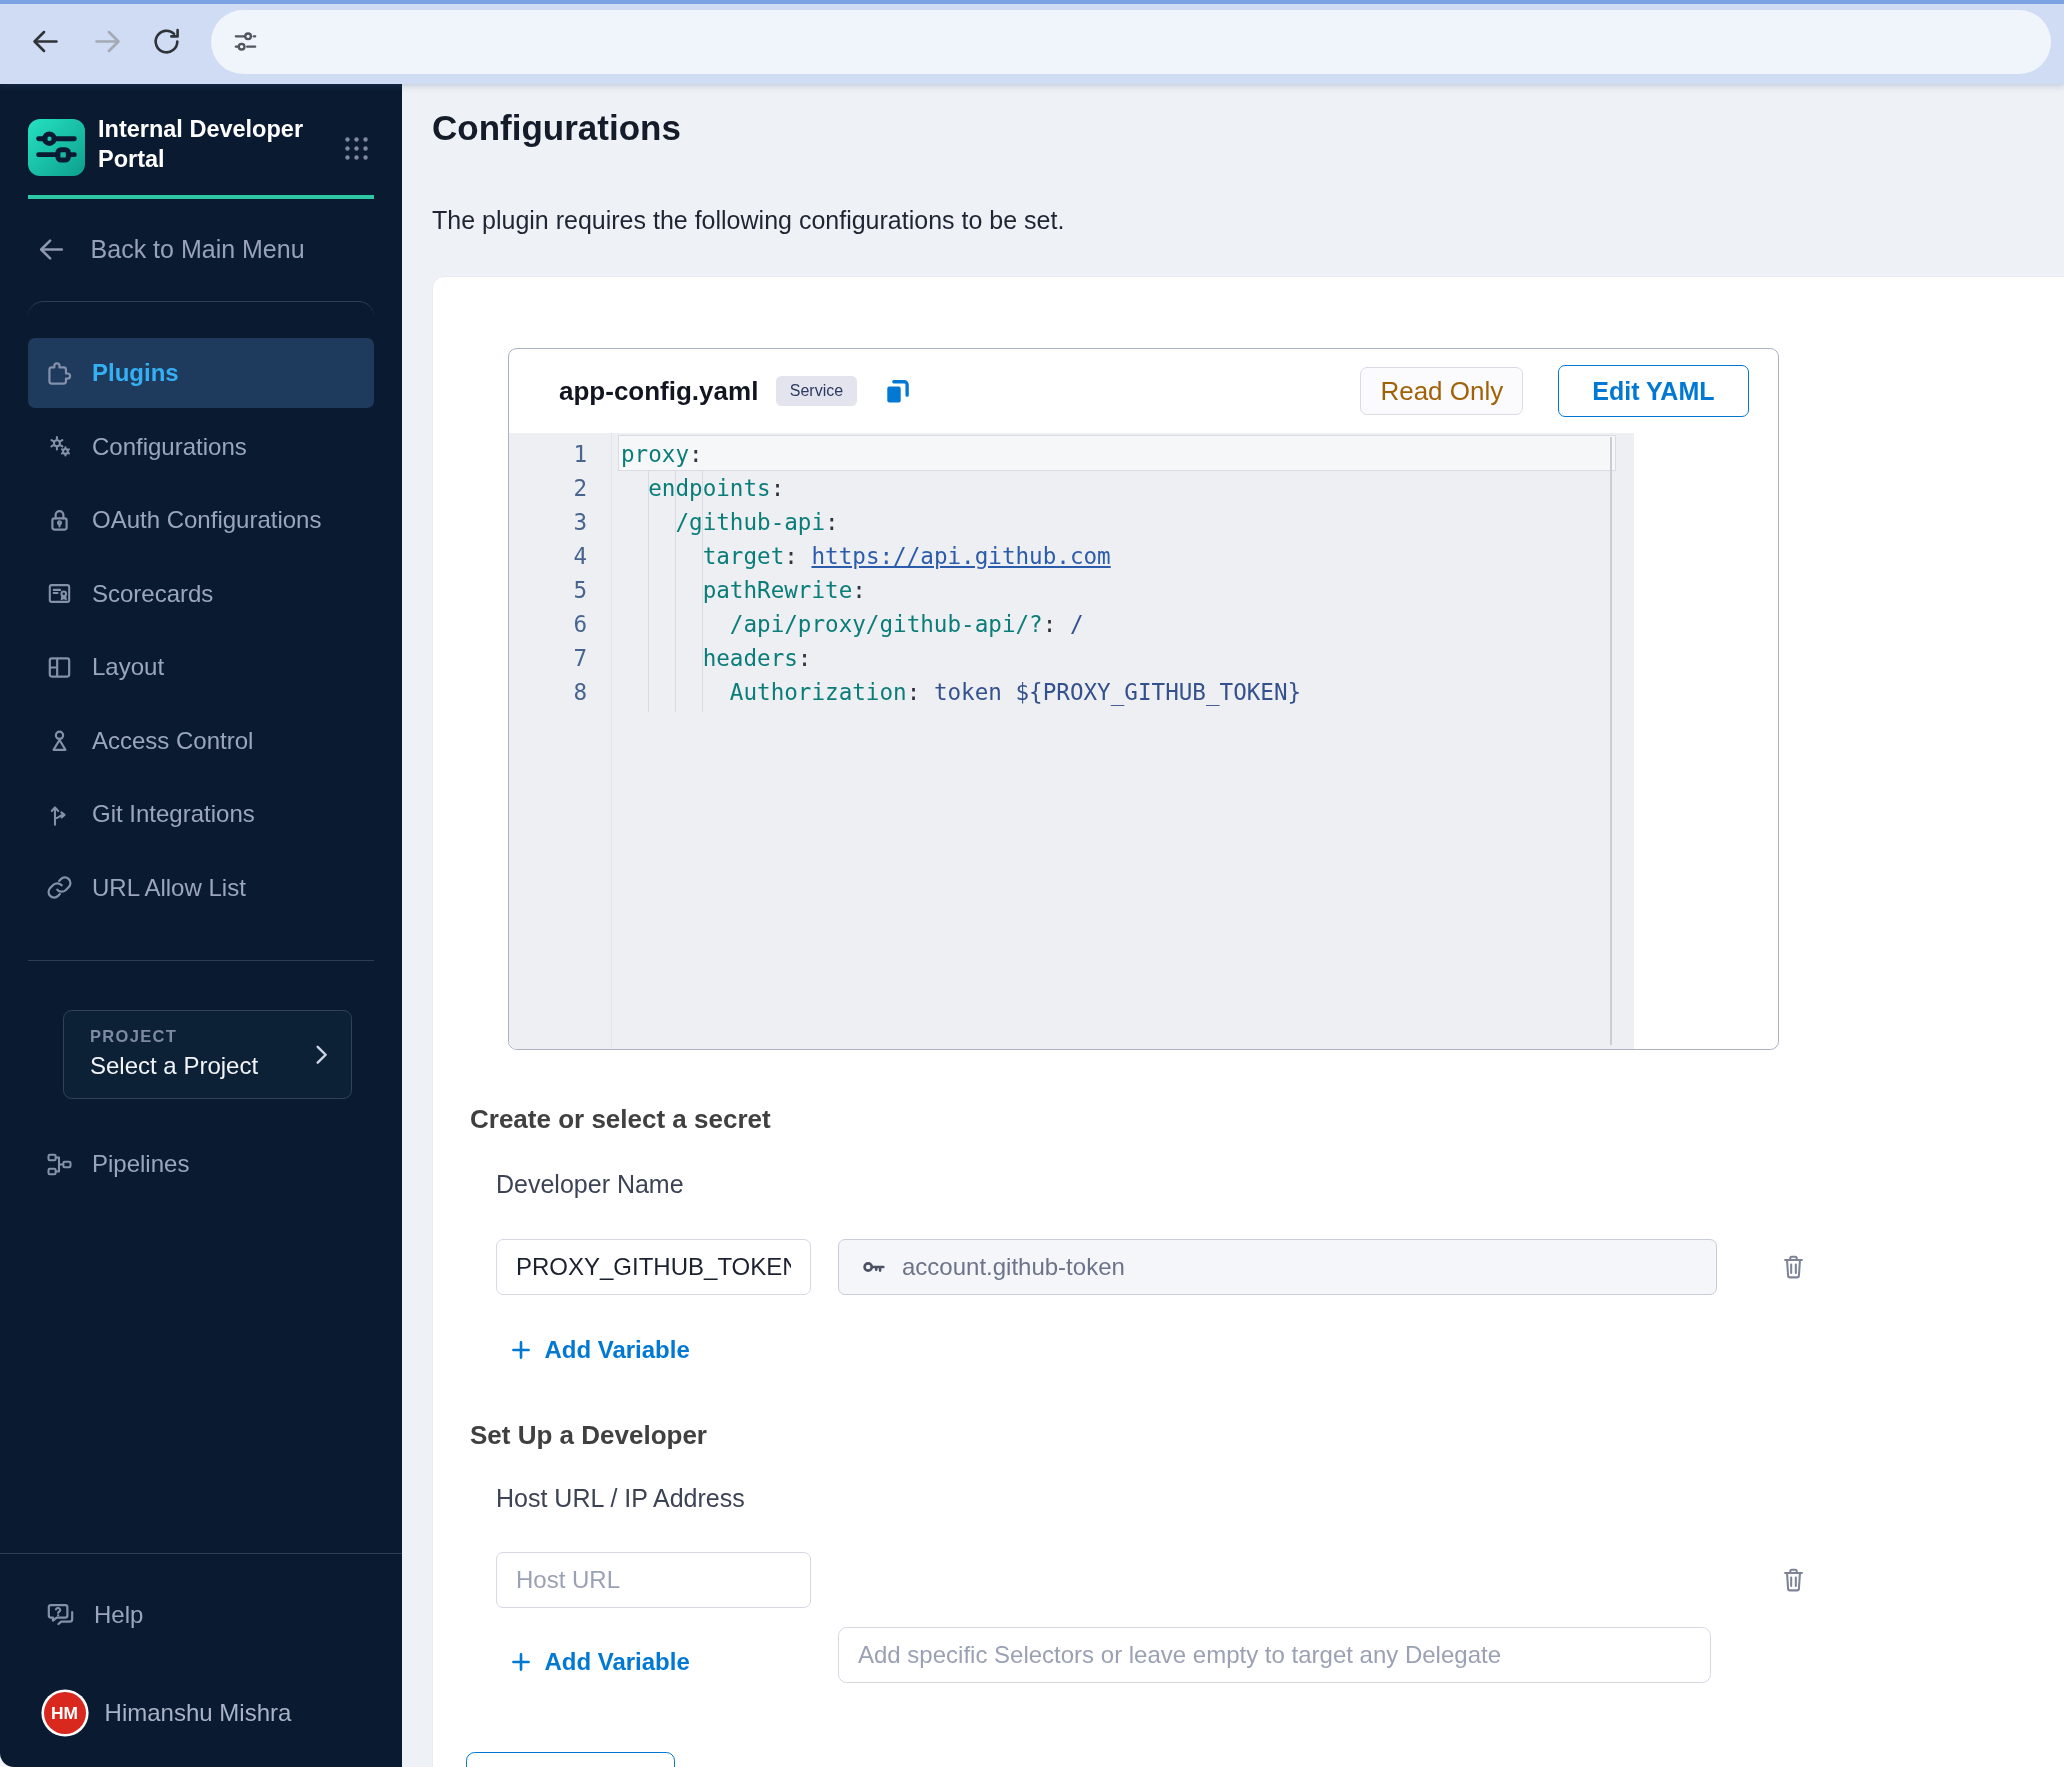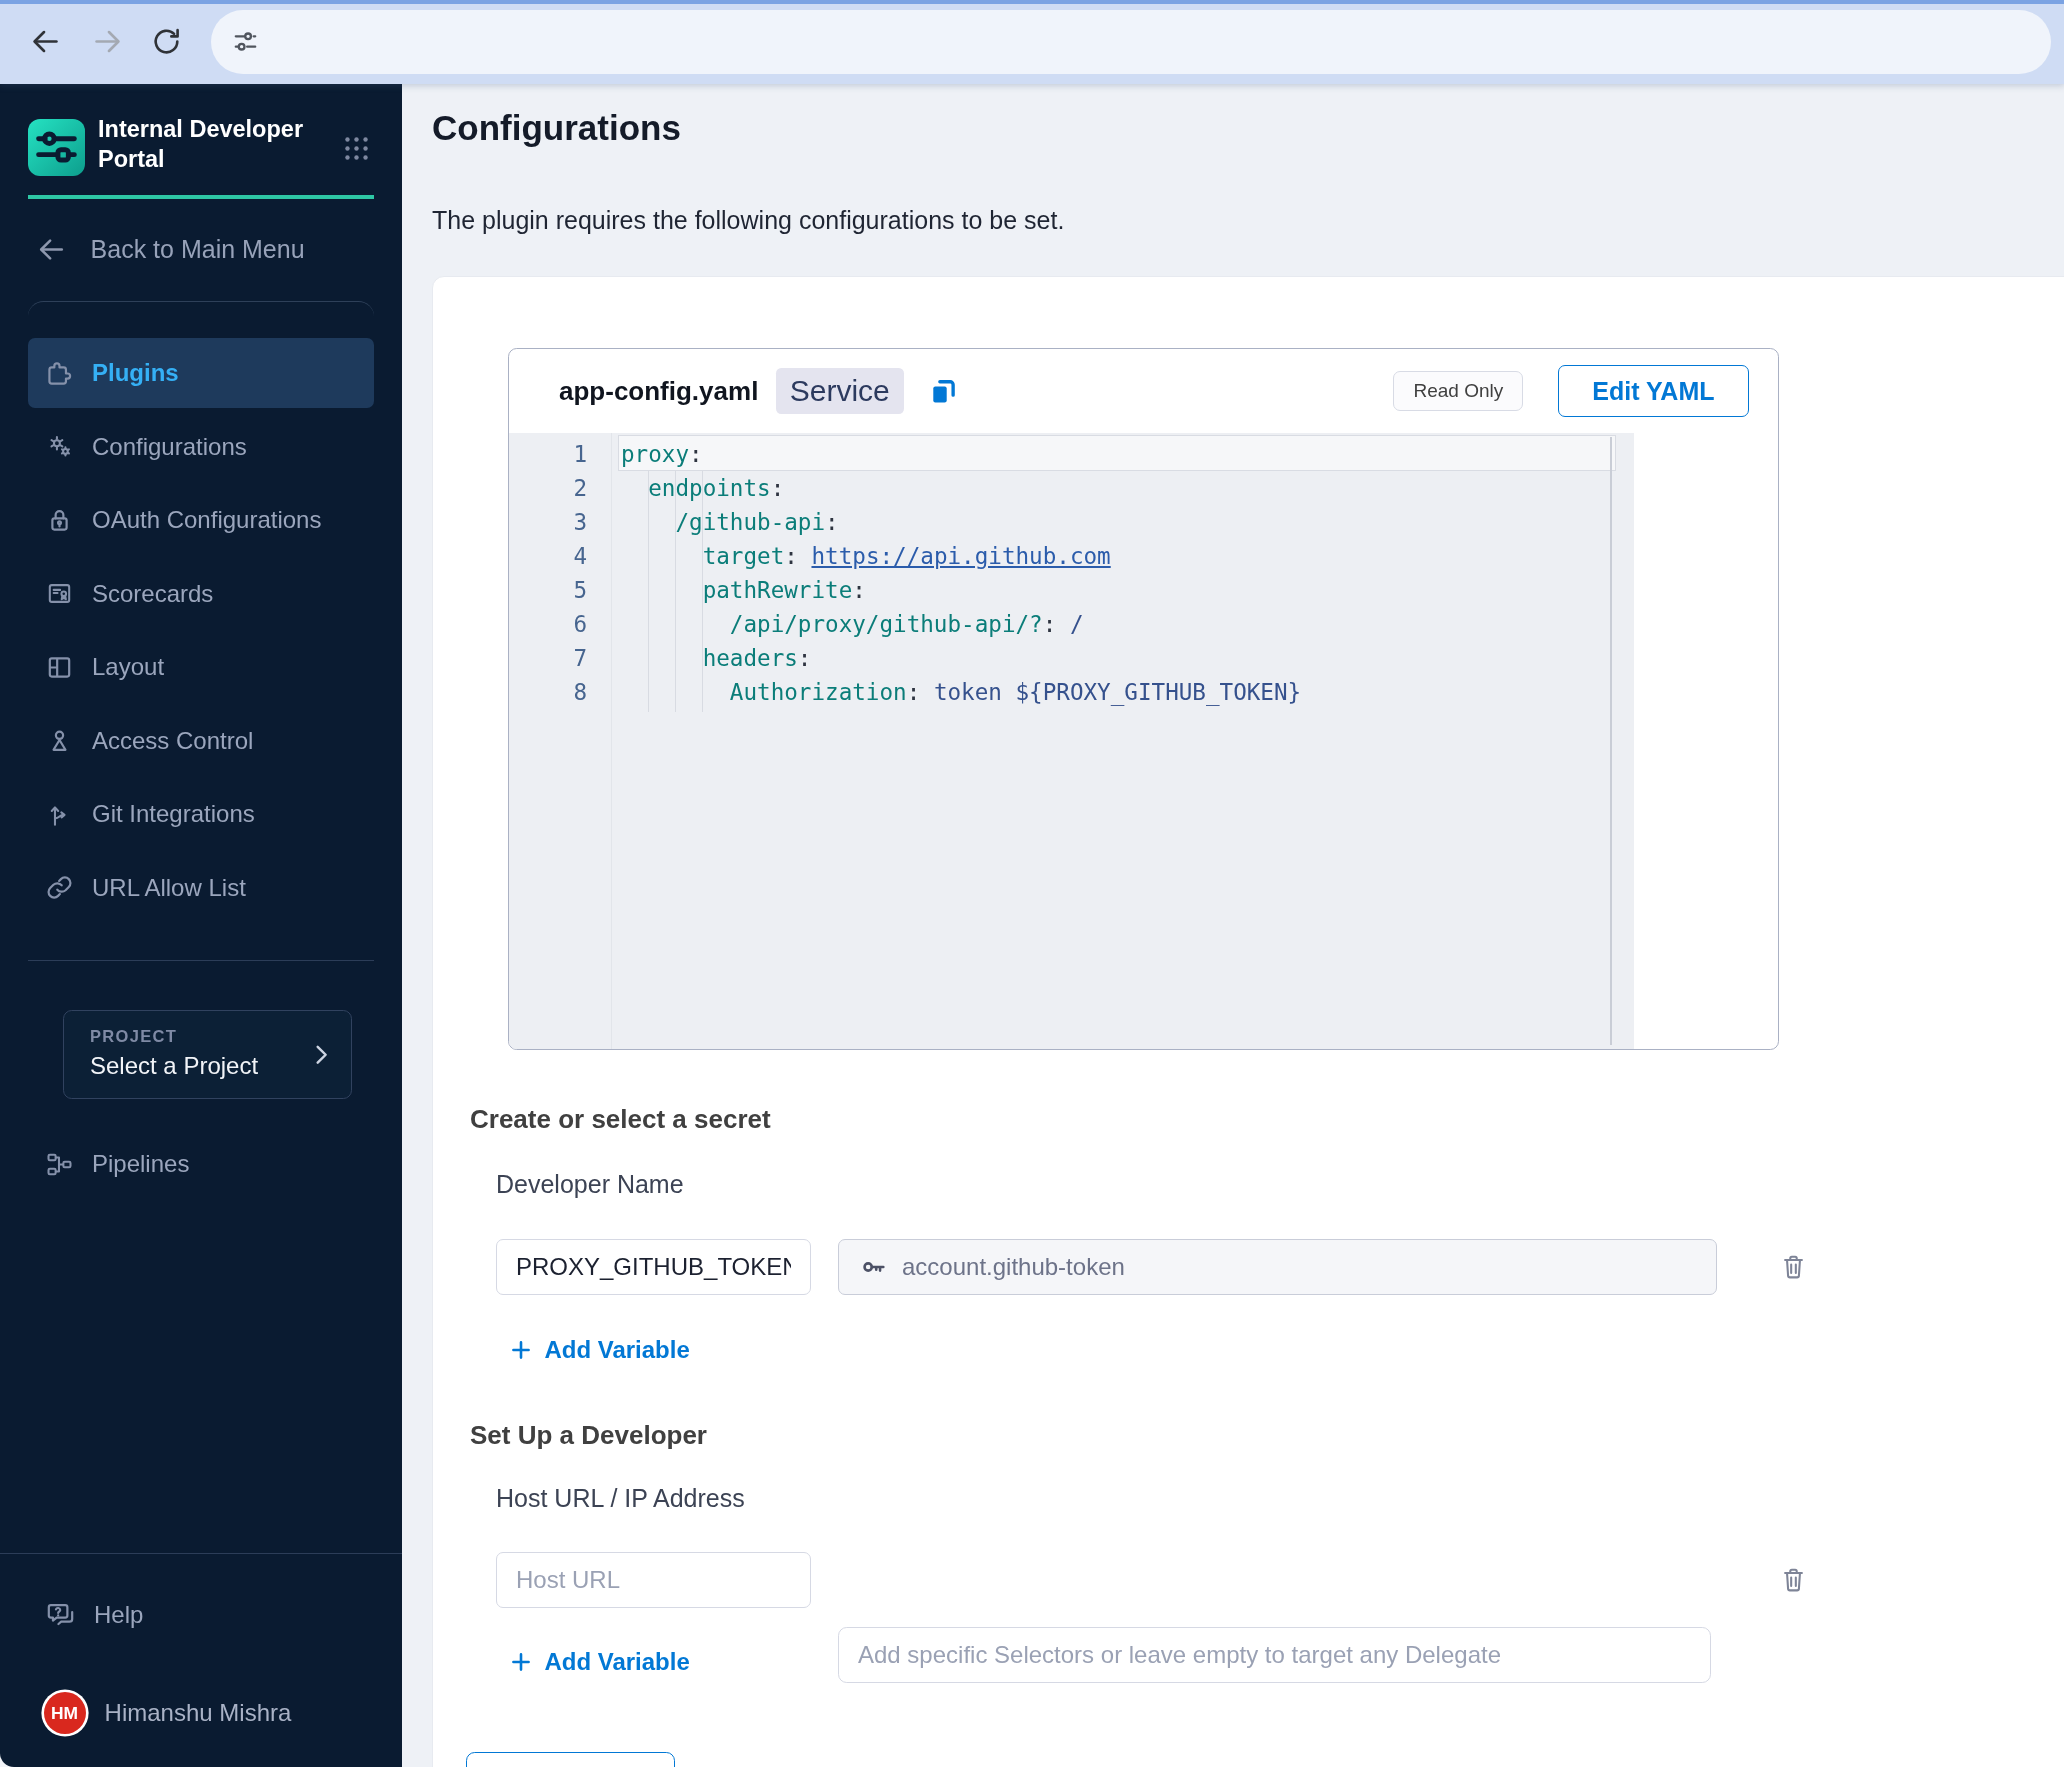--- a/index.html
+++ b/index.html
@@ -65,25 +65,25 @@
 
   
   .main{position:absolute;left:402px;top:84px;right:0;bottom:0;background:#eef1f6;}
   .page-title{position:absolute;left:30px;top:24px;font-size:35px;font-weight:bold;color:#141b29;}
   .page-subtitle{position:absolute;left:30px;top:122px;font-size:25px;color:#1f2533;}
   .panel{position:absolute;left:30px;top:192px;right:0;bottom:0;background:#ffffff;border:0.9px solid #e7eaf0;border-top-left-radius:12px;}
 
   .yaml-card{position:absolute;left:75px;top:71px;width:1271px;height:702px;box-sizing:border-box;border:1.3px solid #aab1c4;border-radius:8.7px;background:#ffffff;overflow:hidden;}
   .card-header{position:absolute;left:0;top:0;width:100%;height:84px;display:flex;align-items:center;}
   .file-name{margin-left:50px;font-size:26px;font-weight:bold;color:#10151f;}
-  .svc-badge{margin-left:17.4px;background:#e4e4ef;color:#2c3a5e;border-radius:5.2px;padding:6px 14px;font-size:30px;}
+  .svc-badge{margin-left:17.4px;background:#e4e4ef;color:#2c3a5e;border-radius:5.2px;padding:6px 14px;font-size:16px;}
   .copy-btn{margin-left:22.6px;width:35px;height:35px;color:#0278d5;cursor:pointer;}
   .copy-btn svg{width:35px;height:35px;}
   .header-spacer{flex:1;}
-  .readonly-chip{border:0.9px solid #d8dbe5;background:#fbfbfd;border-radius:7px;padding:7.8px 19px;font-size:19px;color:#404040;margin-right:35px;}
+  .readonly-chip{border:0.9px solid #d8dbe5;background:#fbfbfd;border-radius:7px;padding:7.8px 19px;font-size:26px;color:#a16207;margin-right:35px;}
   .edit-yaml-btn{border:1.7px solid #0278d5;background:#ffffff;border-radius:7px;padding:10.4px 33px;font-size:25px;font-weight:bold;color:#0278d5;margin-right:29.5px;cursor:pointer;}
 
   .code-area{position:absolute;left:0;top:84px;width:1125px;height:618px;background:#edeff3;font-family:"DejaVu Sans Mono",monospace;font-size:22.6px;}
   .gutter-sep{position:absolute;left:102px;top:0;width:0.9px;height:100%;background:#e2e5ea;}
   .code-gutter{position:absolute;left:0;top:3.5px;width:78px;text-align:right;color:#47658f;}
   .code-gutter .ln{height:34px;line-height:34px;}
   .code-lines{position:absolute;left:112px;top:3.5px;right:0;}
   .code-row{height:34px;line-height:34px;white-space:pre;}
   .c-key{color:#0b7d79;}
   .c-plain{color:#2e3440;}

